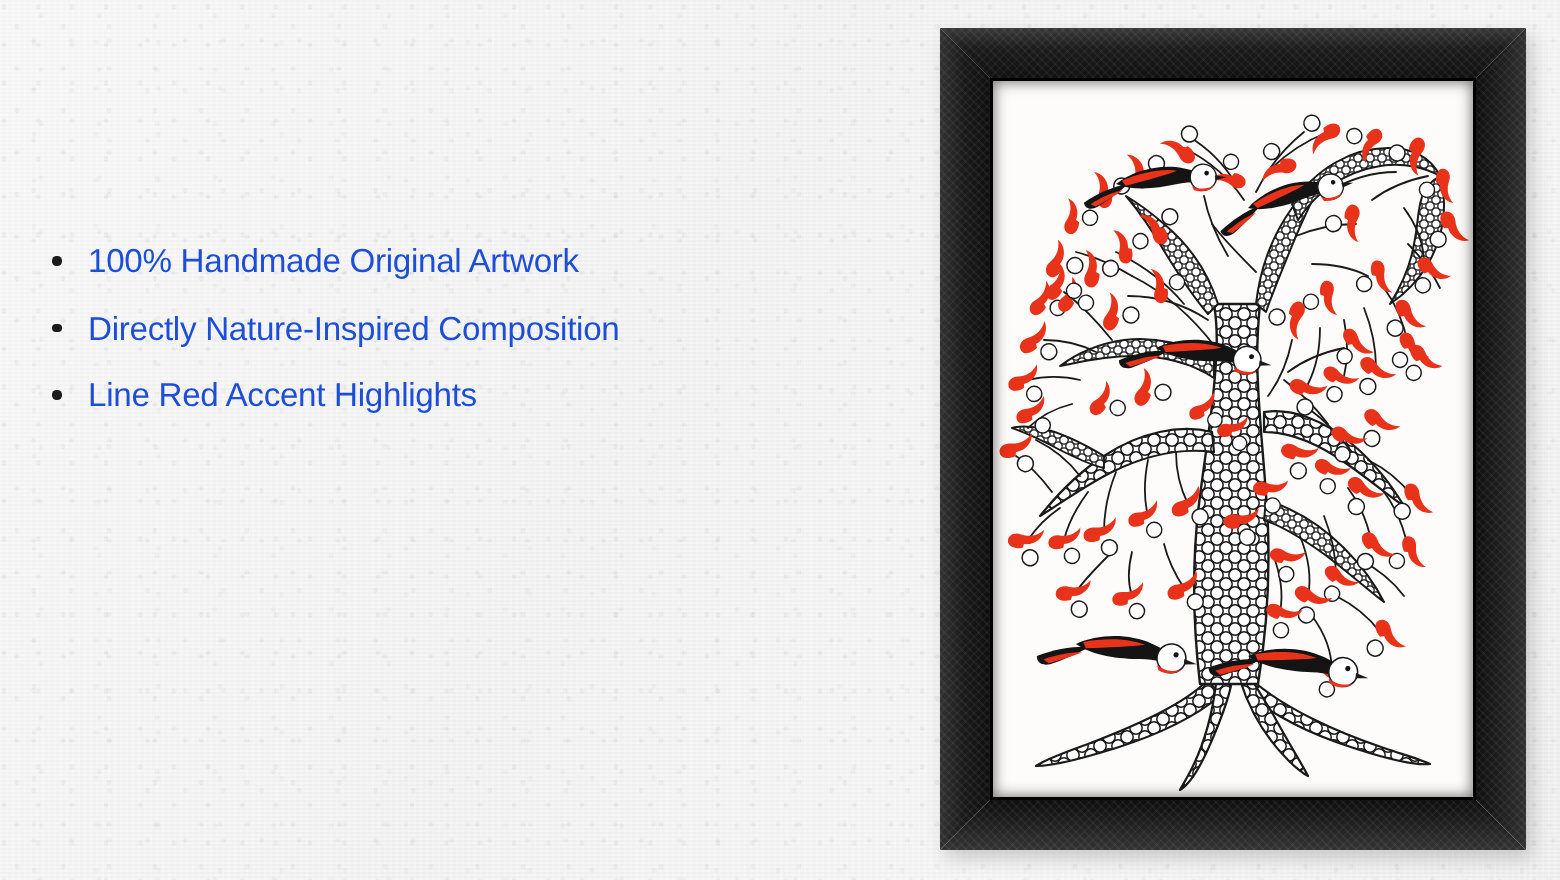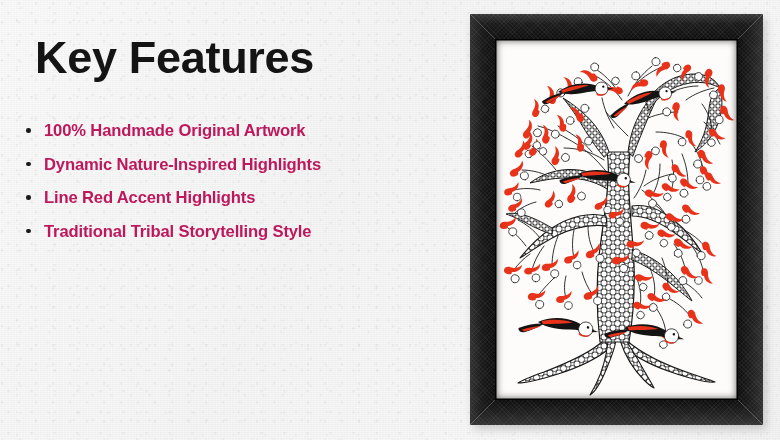--- a/index.html
+++ b/index.html
@@ -41,22 +41,22 @@
     white-space:nowrap;
   }
   .bullet-list{
     position:absolute; left:22px; top:114px; width:446px;
     list-style:none;
   }
   .bullet-item{
     position:relative;
     padding-left:22px;
     font-size:16.6px;
-    font-weight:bold;
-    color:#be185d;
+    font-weight:normal;
+    color:#1d4ed8;
     line-height:33.6px;
     letter-spacing:-0.15px;
   }
   .bullet-item .dot{
     position:absolute; left:4px; top:14px;
     width:4.6px; height:4.6px; border-radius:50%;
     background:#1a1a1a;
   }
   .bullet-item .btxt{ display:block; }
 
@@ -107,38 +107,33 @@
   }
   .canvas svg{ display:block; width:100%; height:100%; }
 </style>
 </head>
 <body>
 
 <div id="slide"></div>
 
 <div class="left-col">
 
-  <h1 class="page-title">Key Features</h1>
 
   <ul class="bullet-list">
     <li class="bullet-item">
       <span class="dot"></span>
       <span class="btxt">100% Handmade Original Artwork</span>
     </li>
     <li class="bullet-item">
       <span class="dot"></span>
-      <span class="btxt">Dynamic Nature-Inspired Highlights</span>
+      <span class="btxt">Directly Nature-Inspired Composition</span>
     </li>
     <li class="bullet-item">
       <span class="dot"></span>
       <span class="btxt">Line Red Accent Highlights</span>
-    </li>
-    <li class="bullet-item">
-      <span class="dot"></span>
-      <span class="btxt">Traditional Tribal Storytelling Style</span>
     </li>
   </ul>
 </div>
 
 <div class="art-frame">
   <div class="frame-side frame-top"></div>
   <div class="frame-side frame-bottom"></div>
   <div class="frame-side frame-left"></div>
   <div class="frame-side frame-right"></div>
   <div class="frame-texture"></div>

